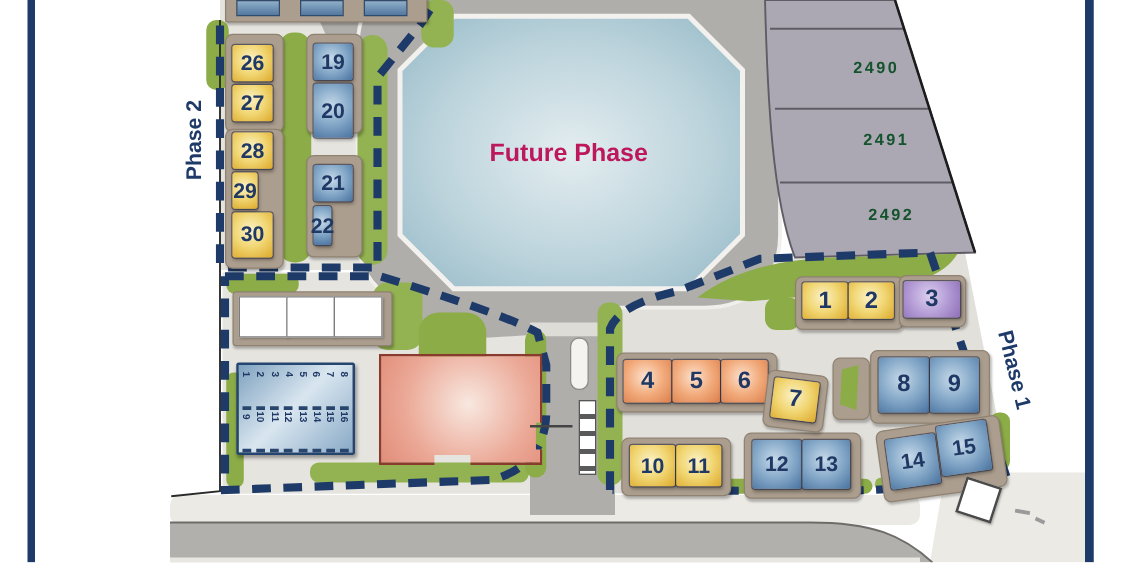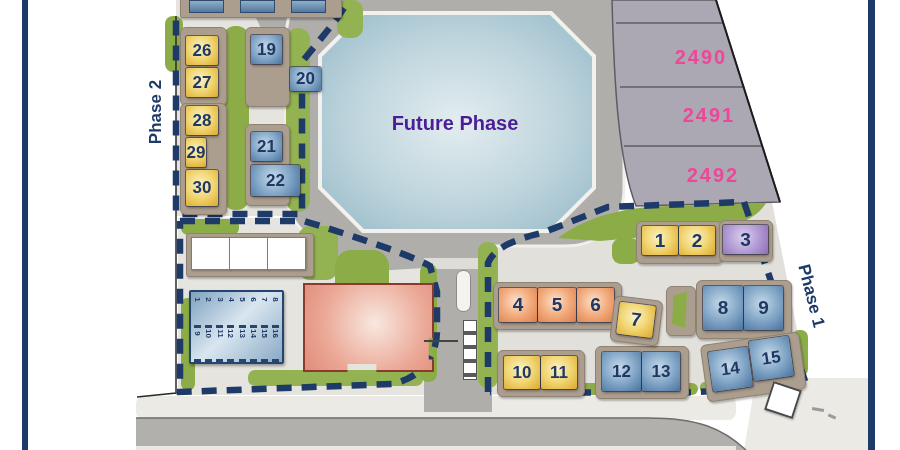--- a/index.html
+++ b/index.html
@@ -8,25 +8,25 @@
   .abs{position:absolute;}
   .lot{position:absolute;display:flex;align-items:center;justify-content:center;
        font-weight:bold;color:#1F3864;border-radius:2px;
        box-shadow:0 0 0 1px rgba(40,45,70,.6), 1px 2px 3px rgba(0,0,0,.35);}
   .c-yellow{background:radial-gradient(circle at 45% 40%, #FBF2C8 0%, #F1D673 48%, #DCA92B 100%);}
   .c-blue{background:radial-gradient(circle at 45% 40%, #C6D9E9 0%, #84A8C8 50%, #49729F 100%);}
   .c-orange{background:radial-gradient(circle at 45% 40%, #FCE2CE 0%, #F2AB7C 50%, #DC7E4B 100%);}
   .c-purple{background:radial-gradient(circle at 45% 40%, #DCCFEE 0%, #B49DD6 50%, #8D6EB7 100%);}
   .pad{position:absolute;background:#AC9E8E;border:1px solid #8F8272;border-radius:6px;
        box-shadow:1px 2px 2px rgba(0,0,0,.25);} .f17{font-size:17px;} .f19{font-size:19px;}
-  .parcel-label{position:absolute;color:#ec4899;font-size:20px;letter-spacing:2px;
+  .parcel-label{position:absolute;color:#14532d;font-size:13px;letter-spacing:2px;
        font-weight:bold;text-align:center;width:86px;}
   .phase-label{position:absolute;color:#1E3A68;font-weight:bold;font-size:17px;
        text-align:center;white-space:nowrap;}
-  .map-label{position:absolute;color:#4c1d95;font-weight:bold;font-size:20px;text-align:center;}
+  .map-label{position:absolute;color:#be185d;font-weight:bold;font-size:20px;text-align:center;}
   .garage-strip{position:absolute;left:189px;top:290px;width:95px;height:74px;
        background:linear-gradient(135deg,#7FA2C0 0%,#D9E6F0 48%,#88A9C6 100%);
        border:2px solid #24456F;border-radius:2px;box-sizing:border-box;box-shadow:1px 2px 3px rgba(0,0,0,.35);}
   .g-row{position:absolute;left:1px;width:89px;height:33px;display:flex;}
   .g-cell{flex:1;display:flex;flex-direction:column;align-items:center;justify-content:space-between;}
   .g-num{display:inline-block;transform:rotate(90deg);font-size:8px;font-weight:bold;color:#1F3864;line-height:9px;}
   .g-tick{width:7px;height:3px;background:#27456D;}
   .garage{position:absolute;background:#ffffff;border:1px solid #7d7d7d;box-shadow:1px 1px 2px rgba(0,0,0,.25);}
   .rot-wrap{position:absolute;}
   .topunit{position:absolute;background:linear-gradient(#8FAFC9,#53789F);border:1px solid #2E4A6E;height:11px;width:33px;}
@@ -110,23 +110,23 @@
   <div class="topunit" style="left:189px;top:0;"></div>
   <div class="topunit" style="left:240px;top:0;"></div>
   <div class="topunit" style="left:291px;top:0;"></div>
 
   <div class="lot c-yellow f17" style="left:186px;top:36px;width:32px;height:29px;">26</div>
   <div class="lot c-yellow f17" style="left:186px;top:68px;width:32px;height:29px;">27</div>
   <div class="lot c-yellow f17" style="left:186px;top:106px;width:32px;height:29px;">28</div>
   <div class="lot c-yellow f17" style="left:186px;top:138px;width:20px;height:29px;">29</div>
   <div class="lot c-yellow f17" style="left:186px;top:170px;width:32px;height:36px;">30</div>
   <div class="lot c-blue f17" style="left:251px;top:35px;width:31px;height:29px;">19</div>
-  <div class="lot c-blue f17" style="left:251px;top:67px;width:31px;height:24px;margin-left:39px;">20</div>
+  <div class="lot c-blue f17" style="left:251px;top:67px;width:31px;height:43px;">20</div>
   <div class="lot c-blue f17" style="left:251px;top:132px;width:31px;height:29px;text-align:center;">21</div>
-  <div class="lot c-blue f17" style="left:251px;top:165px;width:49px;height:31px;">22</div>
+  <div class="lot c-blue f17" style="left:251px;top:165px;width:14px;height:31px;">22</div>
 
   <div class="pad" style="left:186px;top:233px;width:126px;height:42px;border-radius:3px;"></div>
   <div class="garage" style="left:191px;top:237px;width:37px;height:31px;"></div>
   <div class="garage" style="left:229px;top:237px;width:37px;height:31px;"></div>
   <div class="garage" style="left:267px;top:237px;width:37px;height:31px;"></div>
 
   <div class="garage-strip">
     <div class="g-row" style="top:3px;">
       <div class="g-cell">
           <span class="g-num">1</span>

